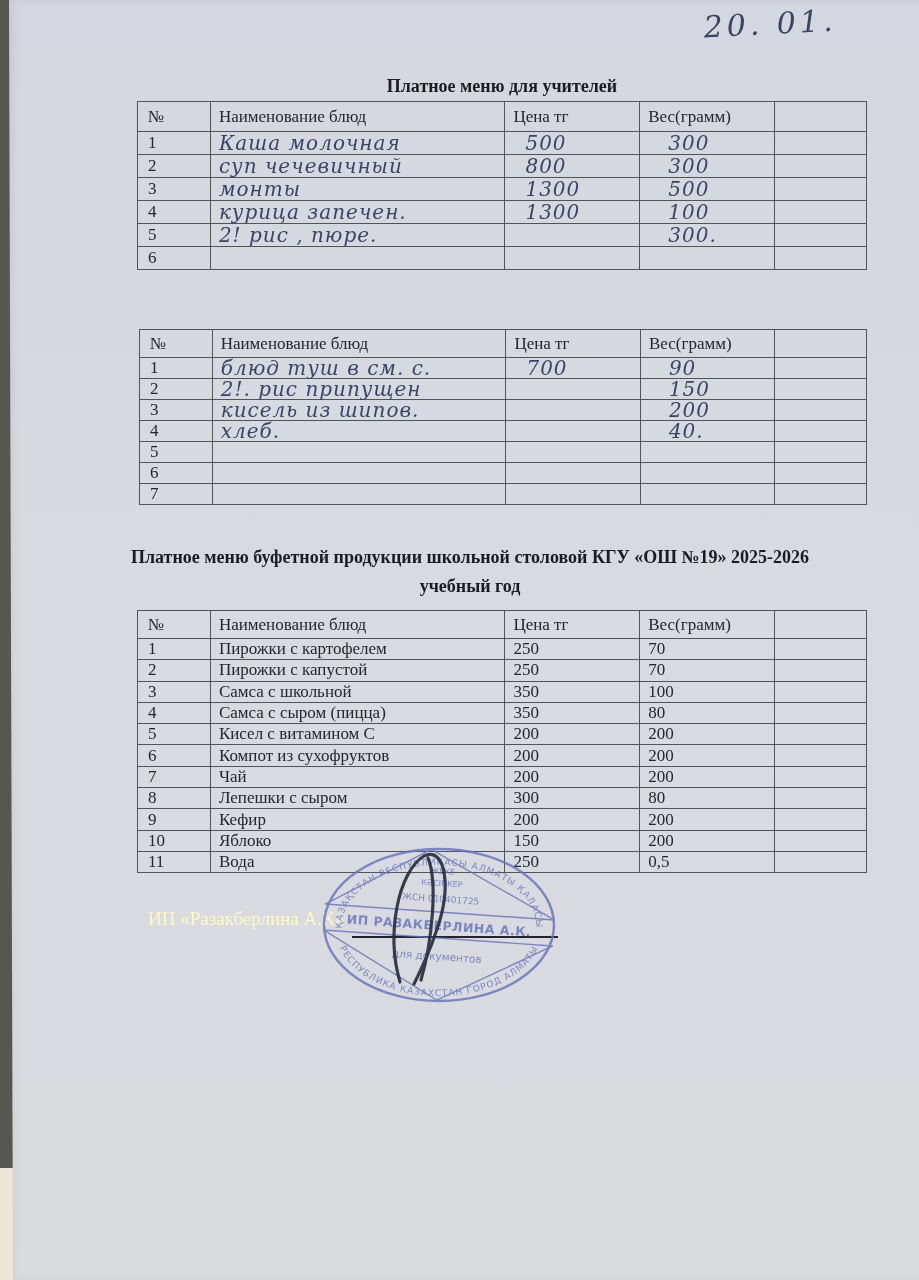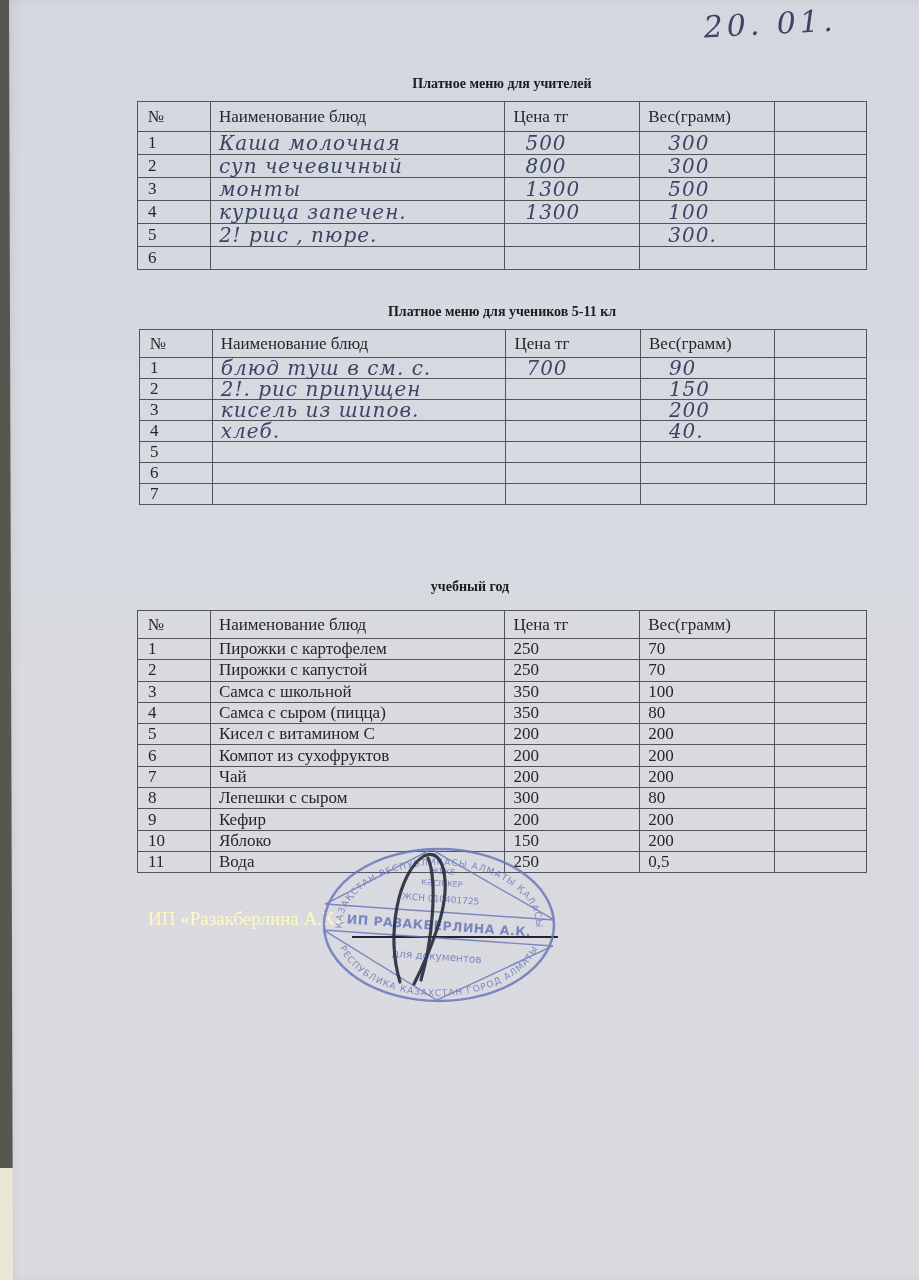--- a/index.html
+++ b/index.html
@@ -6,21 +6,21 @@
   body{font-family:"Liberation Serif",serif;}
   .photo{position:relative;width:919px;height:1280px;overflow:hidden;background:#57564f;}
   .bg-cream{position:absolute;left:0;top:1168px;width:16px;height:112px;background:#eae7d8;}
   .paper{position:absolute;left:0;top:0;width:919px;height:1280px;
     background:linear-gradient(180deg,#d4d7df 0%,#d8dae1 45%,#dadbde 100%);
     clip-path:polygon(9px 0%,100% 0%,100% 100%,13px 100%);
     box-shadow:inset 14px 0 18px -12px rgba(0,0,0,.30);}
   .hand{font-family:"DejaVu Serif",serif;font-style:italic;color:#3a4566;}
   .date{position:absolute;left:655px;top:6px;width:230px;text-align:center;
     font-size:30px;letter-spacing:4px;transform:rotate(-3deg);}
-  .title{position:absolute;text-align:center;font-weight:bold;font-size:14px;color:#1b1b20;}
+  .title{position:absolute;text-align:center;font-weight:bold;font-size:18px;color:#1b1b20;}
   .title-1{left:137px;top:76px;width:730px;}
   .title-2{left:137px;top:304px;width:730px;}
   .title-3{left:90px;top:543px;width:760px;line-height:29px;}
   table{position:absolute;border-collapse:collapse;table-layout:fixed;background:transparent;}
   th,td{border:1px solid #53535a;overflow:visible;white-space:nowrap;}
   th{font-weight:normal;font-size:17px;text-align:left;padding:0 0 0 8px;color:#26262a;}
   td{font-size:17px;padding:0 0 0 8px;color:#26262a;}
   td:first-child,th:first-child{padding-left:10px;}
   .t1{left:137px;top:101px;width:730px;}
   .t2{left:139px;top:329px;width:728px;}
@@ -103,21 +103,20 @@
         <tr>
           <td>6</td>
           <td></td>
           <td></td>
           <td></td>
           <td></td>
         </tr>
       </tbody>
     </table>
 
-  <div class="title title-2">Платное меню для учеников 5-11 кл</div>
   <table class="t2">
     <colgroup>
       <col style="width:10%">
         <col style="width:40.4%">
         <col style="width:18.5%">
         <col style="width:18.5%">
         <col style="width:12.6%">
     </colgroup>
   <thead>
         <tr>
@@ -175,21 +174,21 @@
           <td>7</td>
           <td></td>
           <td></td>
           <td></td>
           <td></td>
         </tr>
       </tbody>
     </table>
 
   <div class="title title-3">
-    <br>
+    <span>Платное меню буфетной продукции школьной столовой КГУ «ОШ №19» 2025-2026</span><br>
     <span>учебный год</span>
   </div>
   <table class="t3">
     <colgroup>
       <col style="width:10%">
         <col style="width:40.4%">
         <col style="width:18.5%">
         <col style="width:18.5%">
         <col style="width:12.6%">
     </colgroup>

